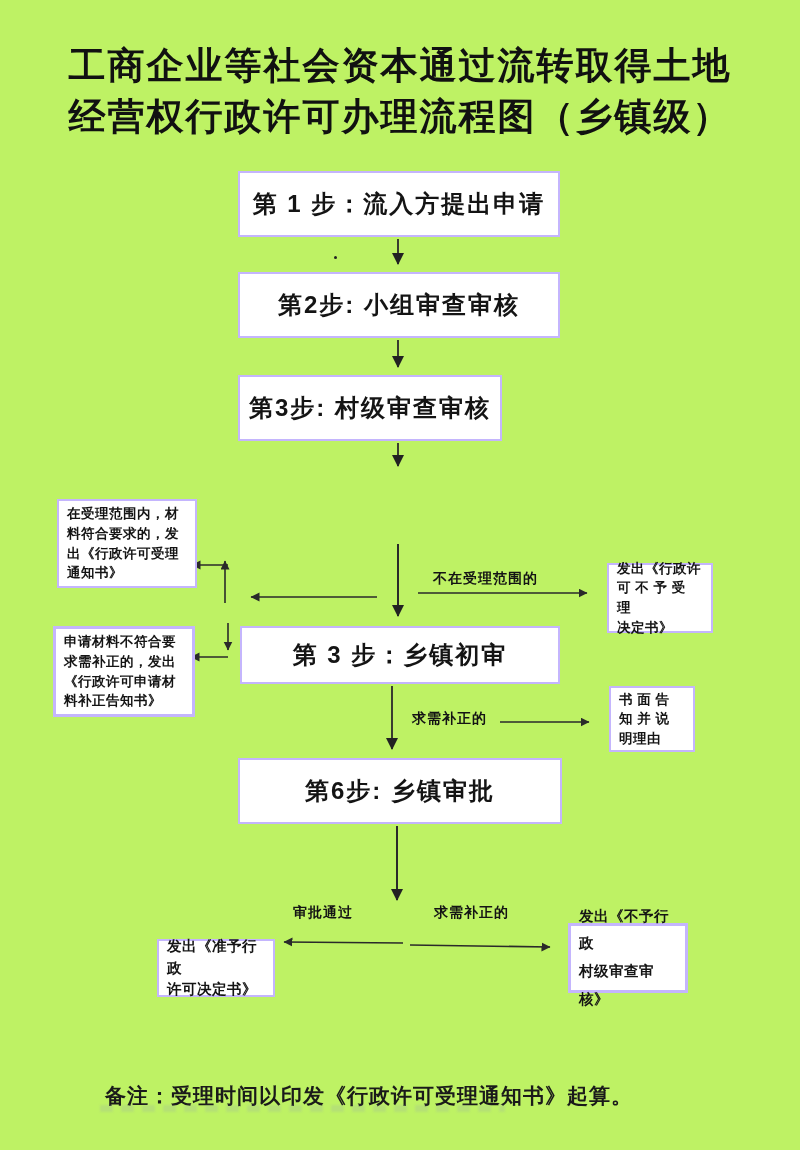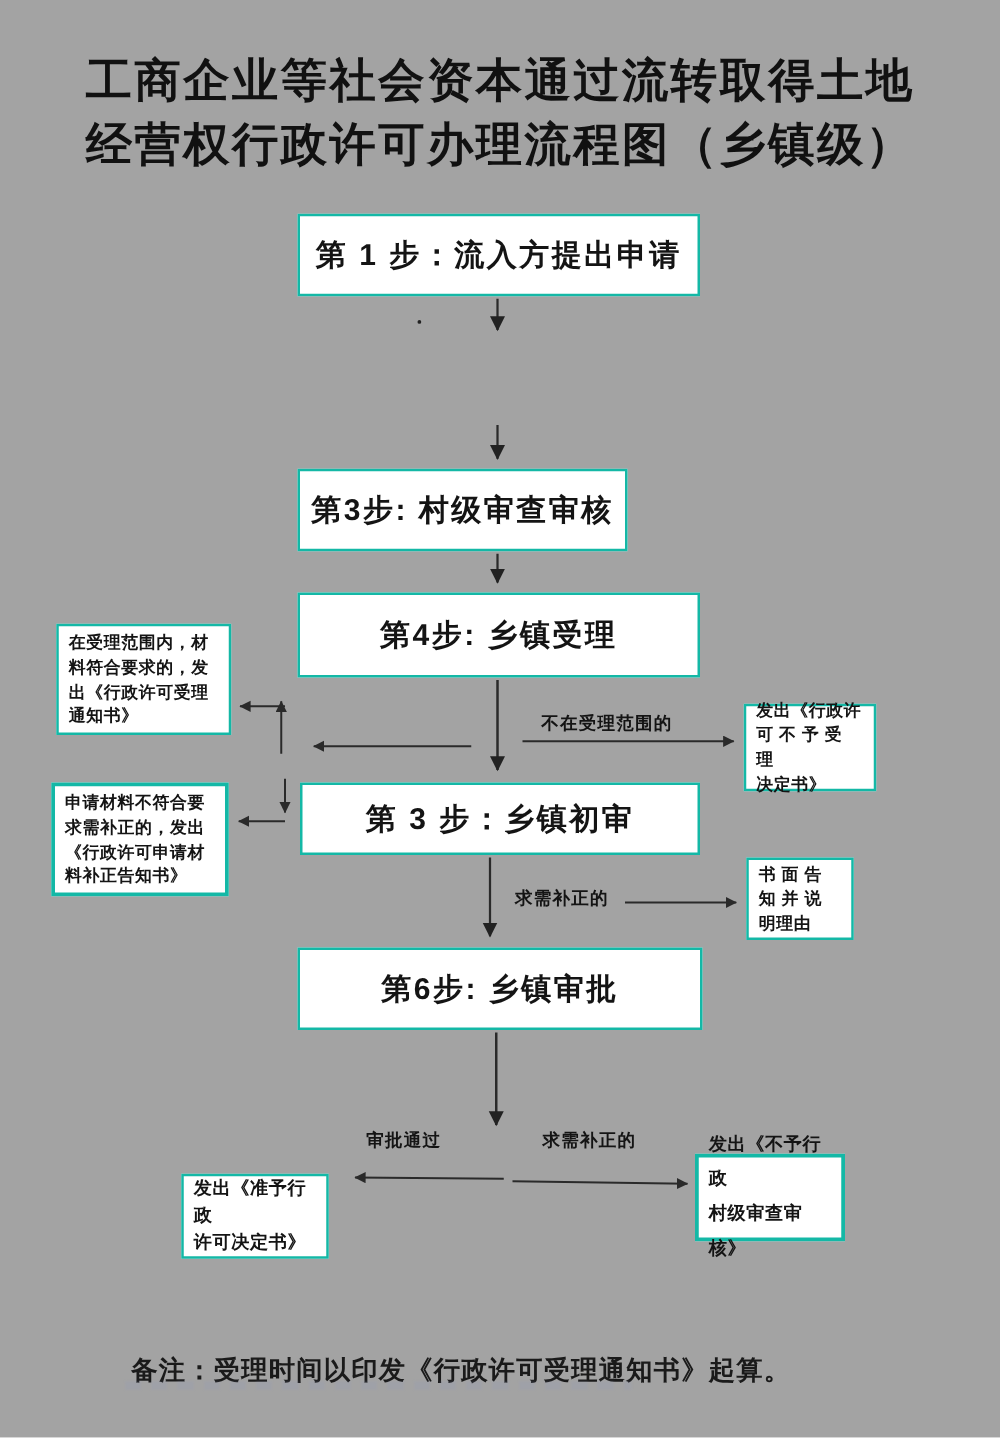--- a/index.html
+++ b/index.html
@@ -1,37 +1,37 @@
 <!DOCTYPE html>
 <html><head>
 <meta charset="utf-8">
 <style>
   html,body{margin:0;padding:0;background:#ffffff;}
   .page{
-    position:relative;width:800px;height:1150px;background:#a3a3a3;overflow:hidden;
+    position:relative;width:800px;height:1150px;background:#bef264;overflow:hidden;
     font-family:"Liberation Sans","DejaVu Sans",sans-serif;color:#1a1a1a;
   }
   .title{
     position:absolute;left:0;top:40px;width:800px;text-align:center;
     font-family:"Liberation Serif","DejaVu Serif",serif;
     font-weight:700;font-size:37px;line-height:1.38;color:#111;
     letter-spacing:2px;white-space:pre-line;
   }
   .svg-layer{position:absolute;left:0;top:0;width:800px;height:1150px;}
   .box{
-    position:absolute;border:2px solid #14b8a6;background:#ffffff;
+    position:absolute;border:2px solid #c4b5fd;background:#ffffff;
     display:flex;align-items:center;justify-content:center;box-sizing:border-box;
   }
   .step{
     font-size:24px;font-weight:700;letter-spacing:2px;color:#141414;
   }
   .note{
     font-size:13.5px;font-weight:700;line-height:1.45;color:#141414;
     white-space:pre-line;justify-content:flex-start;align-items:center;
-    padding:4px 8px;text-align:left;letter-spacing:0.5px;
+    padding:4px 8px;text-align:left;letter-spacing:0.5px;margin-left:12px;
   }
   .thick{border-width:3px;}
   .edge-label{
     position:absolute;font-size:14px;font-weight:700;color:#141414;
     letter-spacing:1px;white-space:nowrap;
   }
   .footnote{
     position:absolute;left:105px;top:1082px;font-size:21px;font-weight:700;
     color:#1a1a1a;letter-spacing:1px;
   }
@@ -74,25 +74,25 @@
 
     <line x1="500" y1="722" x2="589" y2="722" stroke="#2a2a2a" stroke-width="1.6" marker-end="url(#ah)"></line>
 
     <line x1="403" y1="943" x2="284" y2="942" stroke="#2a2a2a" stroke-width="1.6" marker-end="url(#ah)"></line>
     <line x1="410" y1="945" x2="550" y2="947" stroke="#2a2a2a" stroke-width="1.6" marker-end="url(#ah)"></line>
   </svg>
 
   <div class="box step" style="left:238px;top:171px;width:322px;height:66px;">
     <span>第 1 步：流入方提出申请</span>
   </div>
+  <div class="box step" style="left:238px;top:272px;width:322px;height:66px;">
+    <span>第2步: 小组审查审核</span>
+  </div>
   <div class="box step" style="left:238px;top:375px;width:264px;height:66px;">
     <span>第3步: 村级审查审核</span>
-  </div>
-  <div class="box step" style="left:238px;top:474px;width:322px;height:68px;">
-    <span>第4步: 乡镇受理</span>
   </div>
   <div class="box step" style="left:240px;top:626px;width:320px;height:58px;">
     <span>第 3 步：乡镇初审</span>
   </div>
   <div class="box step" style="left:238px;top:758px;width:324px;height:66px;">
     <span>第6步: 乡镇审批</span>
   </div>
 
   <div class="box note" style="left:45px;top:499px;width:140px;height:89px;">在受理范围内，材
 料符合要求的，发
@@ -105,21 +105,21 @@
 料补正告知书》</div>
 
   <div class="box note" style="left:595px;top:563px;width:106px;height:70px;">发出《行政许
 可 不 予 受 理
 决定书》</div>
 
   <div class="box note" style="left:597px;top:686px;width:86px;height:66px;">书 面 告
 知 并 说
 明理由</div>
 
-  <div class="box note" style="left:145px;top:939px;width:118px;height:68px;font-size:14.5px;">发出《准予行政
+  <div class="box note" style="left:145px;top:939px;width:118px;height:58px;font-size:14.5px;">发出《准予行政
 许可决定书》</div>
 
   <div class="box note thick" style="left:556px;top:923px;width:120px;height:70px;font-size:14.5px;line-height:1.9;">发出《不予行政
 村级审查审核》</div>
 
   <div class="edge-label" style="left:433px;top:570px;">不在受理范围的</div>
   <div class="edge-label" style="left:412px;top:710px;">求需补正的</div>
   <div class="edge-label" style="left:293px;top:904px;">审批通过</div>
   <div class="edge-label" style="left:434px;top:904px;">求需补正的</div>
 

